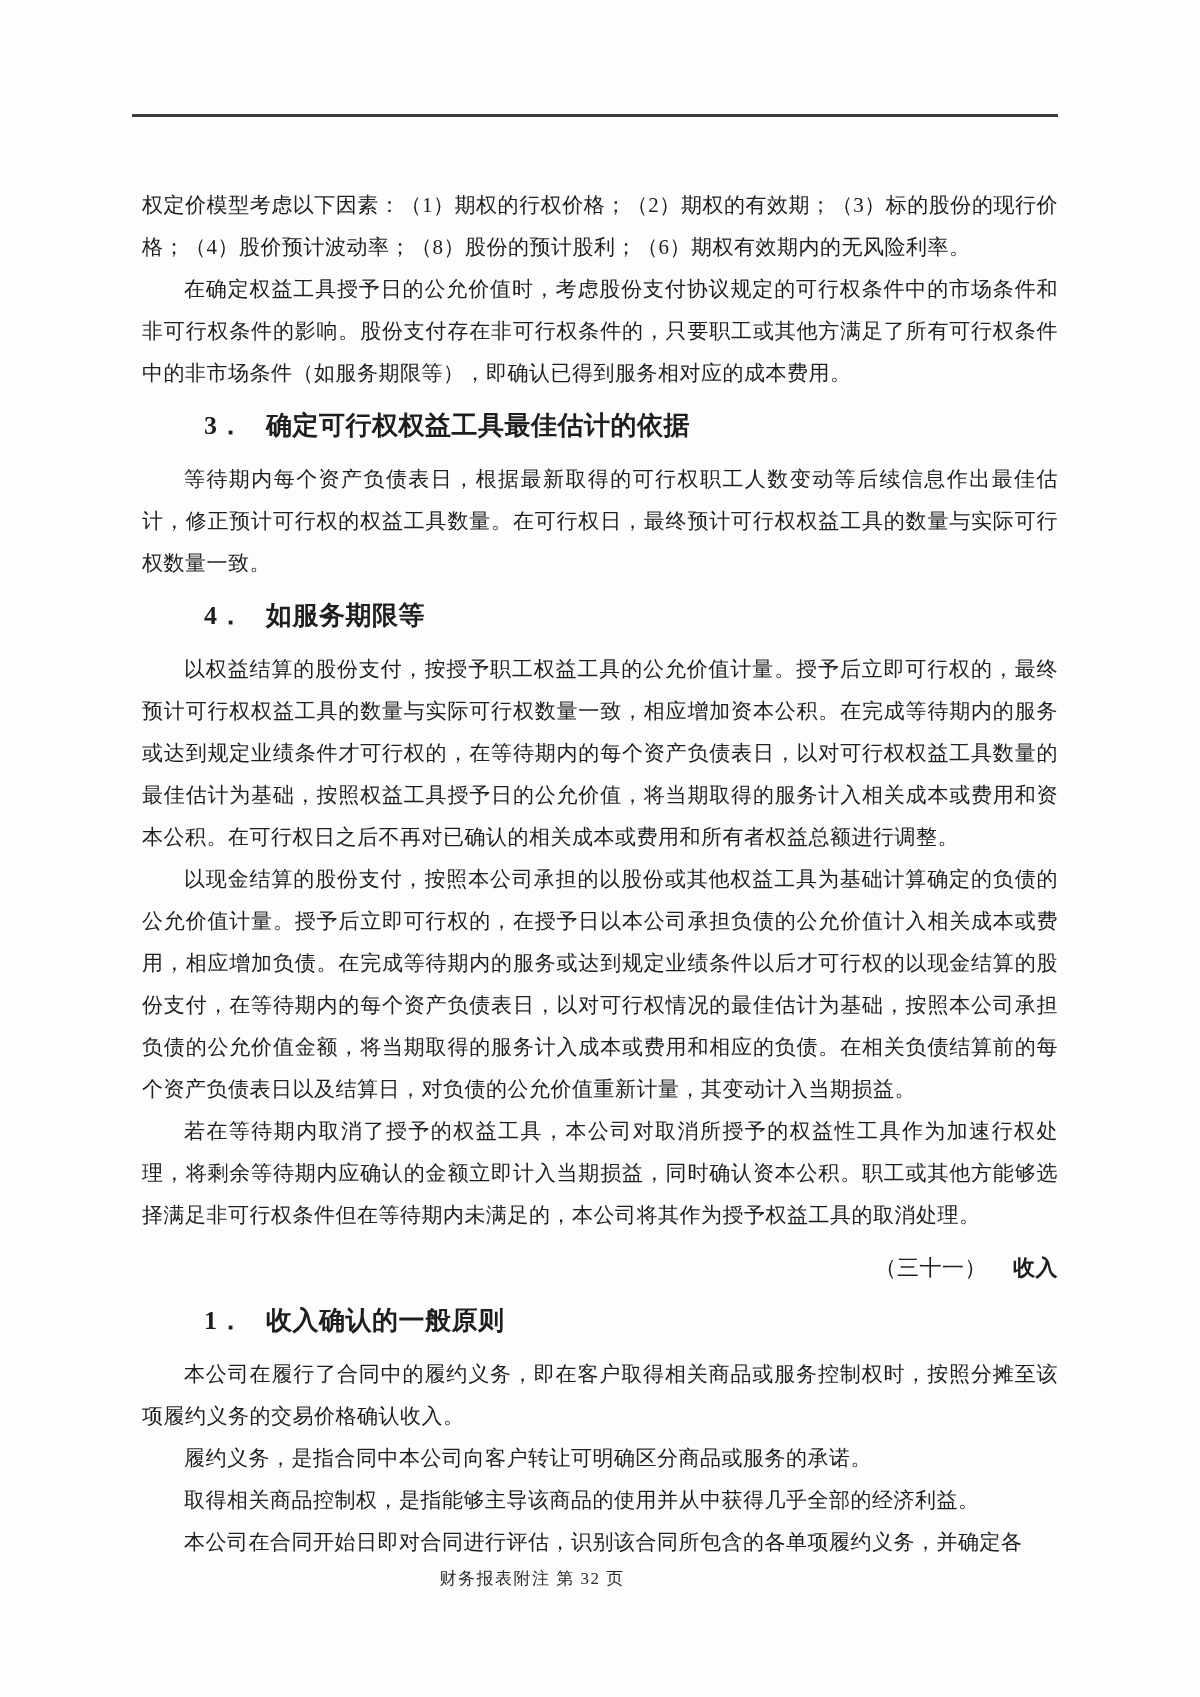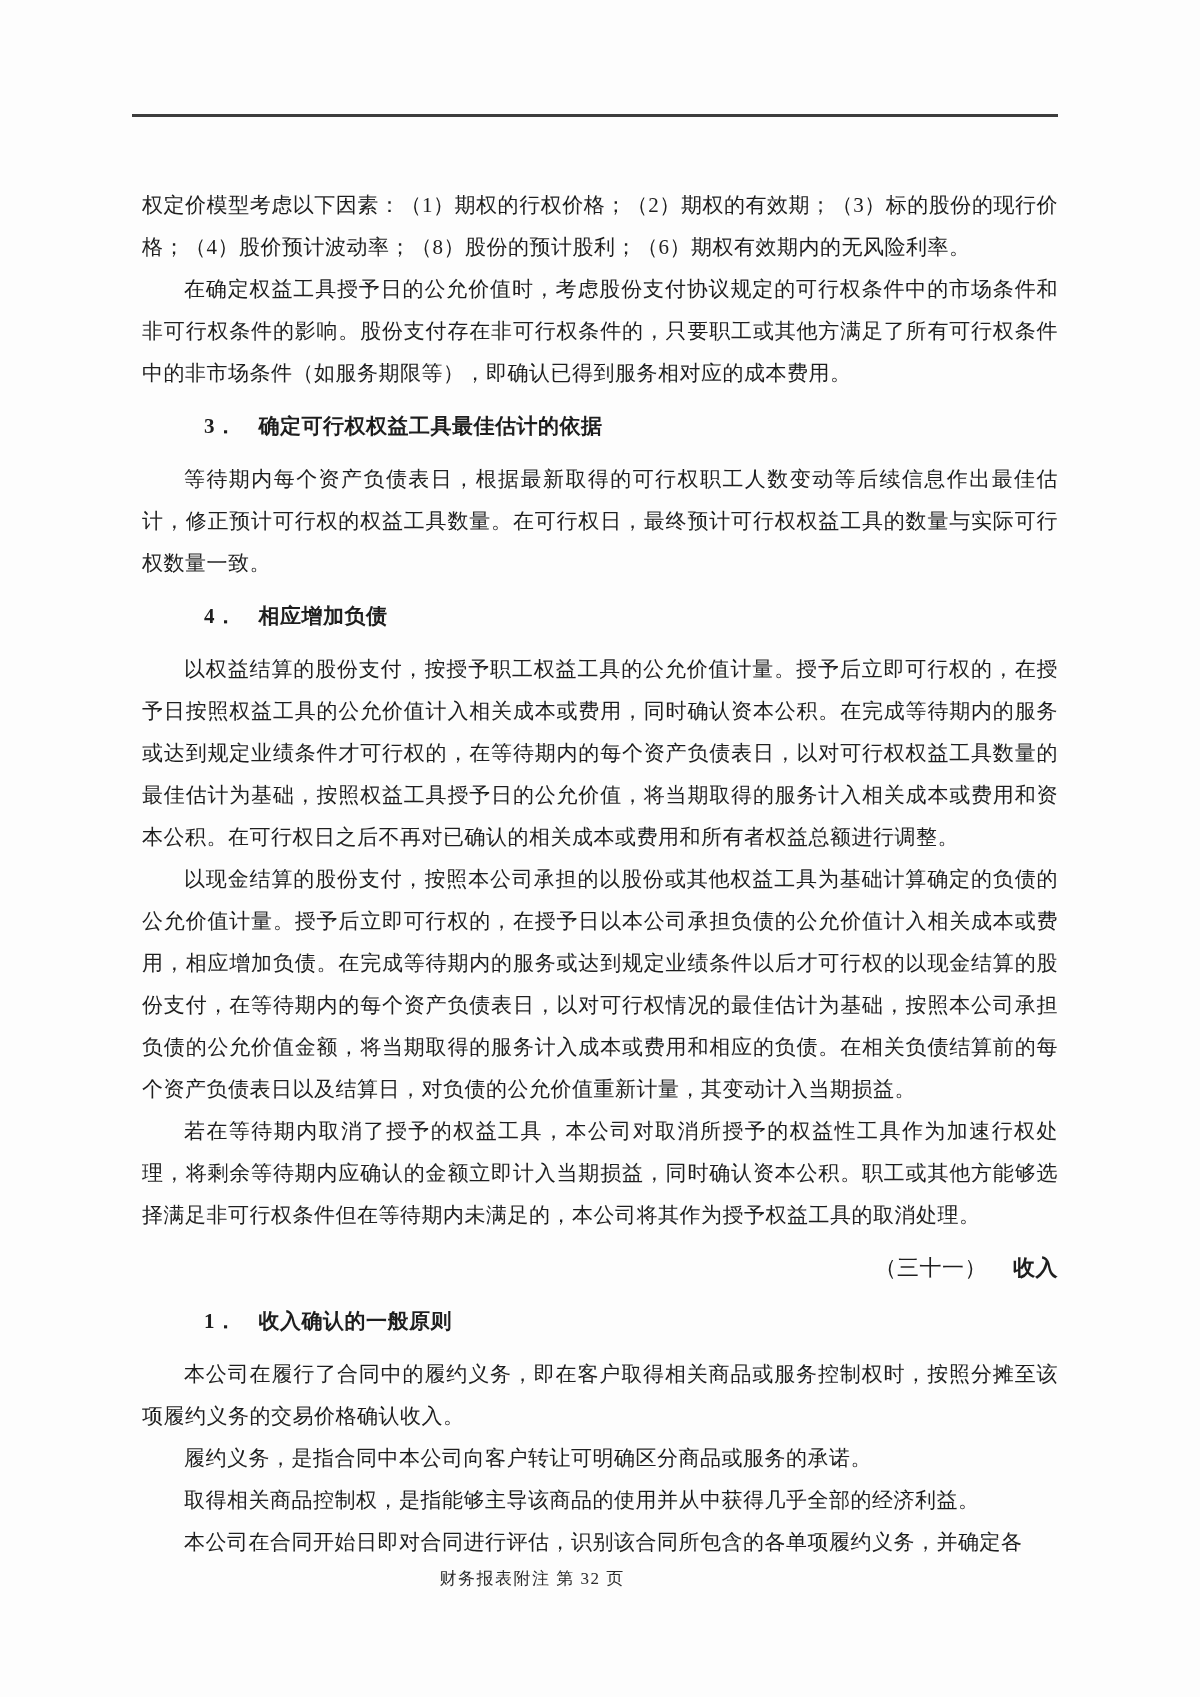--- a/index.html
+++ b/index.html
@@ -35,21 +35,21 @@
     letter-spacing: 0.5px;
   }
   p.para {
     margin: 0;
     text-indent: 2em;
   }
   p.para.flush {
     text-indent: 0;
   }
   .num-heading {
-    font-size: 21px;
+    font-size: 26px;
     line-height: 42px;
     font-weight: bold;
     margin: 11px 0 11px 62px;
     text-align: left;
     text-indent: 0;
   }
   .num-heading .num {
     display: inline-block;
     margin-right: 22px;
     font-weight: bold;
@@ -93,24 +93,24 @@
 
     <p class="para">在确定权益工具授予日的公允价值时，考虑股份支付协议规定的可行权条件中的市场条件和非可行权条件的影响。股份支付存在非可行权条件的，只要职工或其他方满足了所有可行权条件中的非市场条件（如服务期限等），即确认已得到服务相对应的成本费用。</p>
 
     <h3 class="num-heading">
       <span class="num">3．</span><span>确定可行权权益工具最佳估计的依据</span>
     </h3>
 
     <p class="para">等待期内每个资产负债表日，根据最新取得的可行权职工人数变动等后续信息作出最佳估计，修正预计可行权的权益工具数量。在可行权日，最终预计可行权权益工具的数量与实际可行权数量一致。</p>
 
     <h3 class="num-heading">
-      <span class="num">4．</span><span>相应增加负债</span>
+      <span class="num">4．</span><span>如服务期限等</span>
     </h3>
 
-    <p class="para">以权益结算的股份支付，按授予职工权益工具的公允价值计量。授予后立即可行权的，在授予日按照权益工具的公允价值计入相关成本或费用，同时确认资本公积。在完成等待期内的服务或达到规定业绩条件才可行权的，在等待期内的每个资产负债表日，以对可行权权益工具数量的最佳估计为基础，按照权益工具授予日的公允价值，将当期取得的服务计入相关成本或费用和资本公积。在可行权日之后不再对已确认的相关成本或费用和所有者权益总额进行调整。</p>
+    <p class="para">以权益结算的股份支付，按授予职工权益工具的公允价值计量。授予后立即可行权的，最终预计可行权权益工具的数量与实际可行权数量一致，相应增加资本公积。在完成等待期内的服务或达到规定业绩条件才可行权的，在等待期内的每个资产负债表日，以对可行权权益工具数量的最佳估计为基础，按照权益工具授予日的公允价值，将当期取得的服务计入相关成本或费用和资本公积。在可行权日之后不再对已确认的相关成本或费用和所有者权益总额进行调整。</p>
 
     <p class="para">以现金结算的股份支付，按照本公司承担的以股份或其他权益工具为基础计算确定的负债的公允价值计量。授予后立即可行权的，在授予日以本公司承担负债的公允价值计入相关成本或费用，相应增加负债。在完成等待期内的服务或达到规定业绩条件以后才可行权的以现金结算的股份支付，在等待期内的每个资产负债表日，以对可行权情况的最佳估计为基础，按照本公司承担负债的公允价值金额，将当期取得的服务计入成本或费用和相应的负债。在相关负债结算前的每个资产负债表日以及结算日，对负债的公允价值重新计量，其变动计入当期损益。</p>
 
     <p class="para">若在等待期内取消了授予的权益工具，本公司对取消所授予的权益性工具作为加速行权处理，将剩余等待期内应确认的金额立即计入当期损益，同时确认资本公积。职工或其他方能够选择满足非可行权条件但在等待期内未满足的，本公司将其作为授予权益工具的取消处理。</p>
 
     <h2 class="section-heading">
       <span class="prefix">（三十一）</span><span class="title">收入</span>
     </h2>
 
     <h3 class="num-heading">

